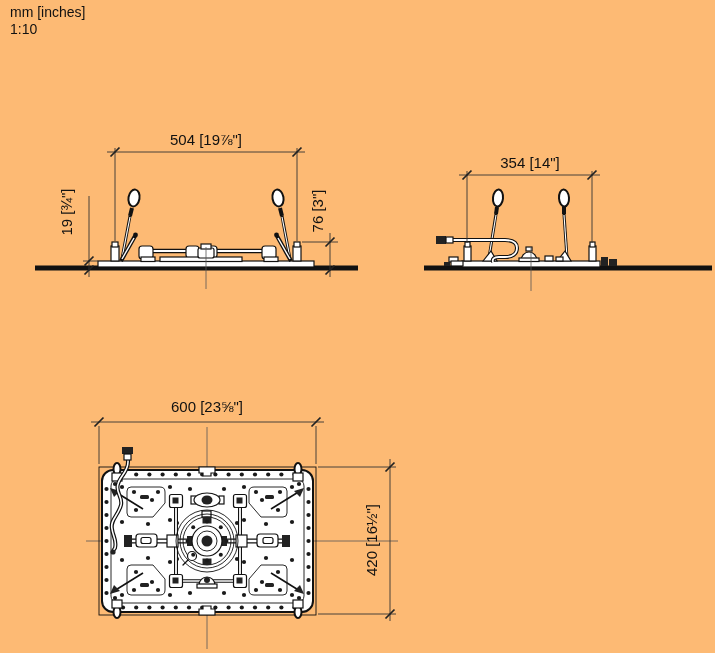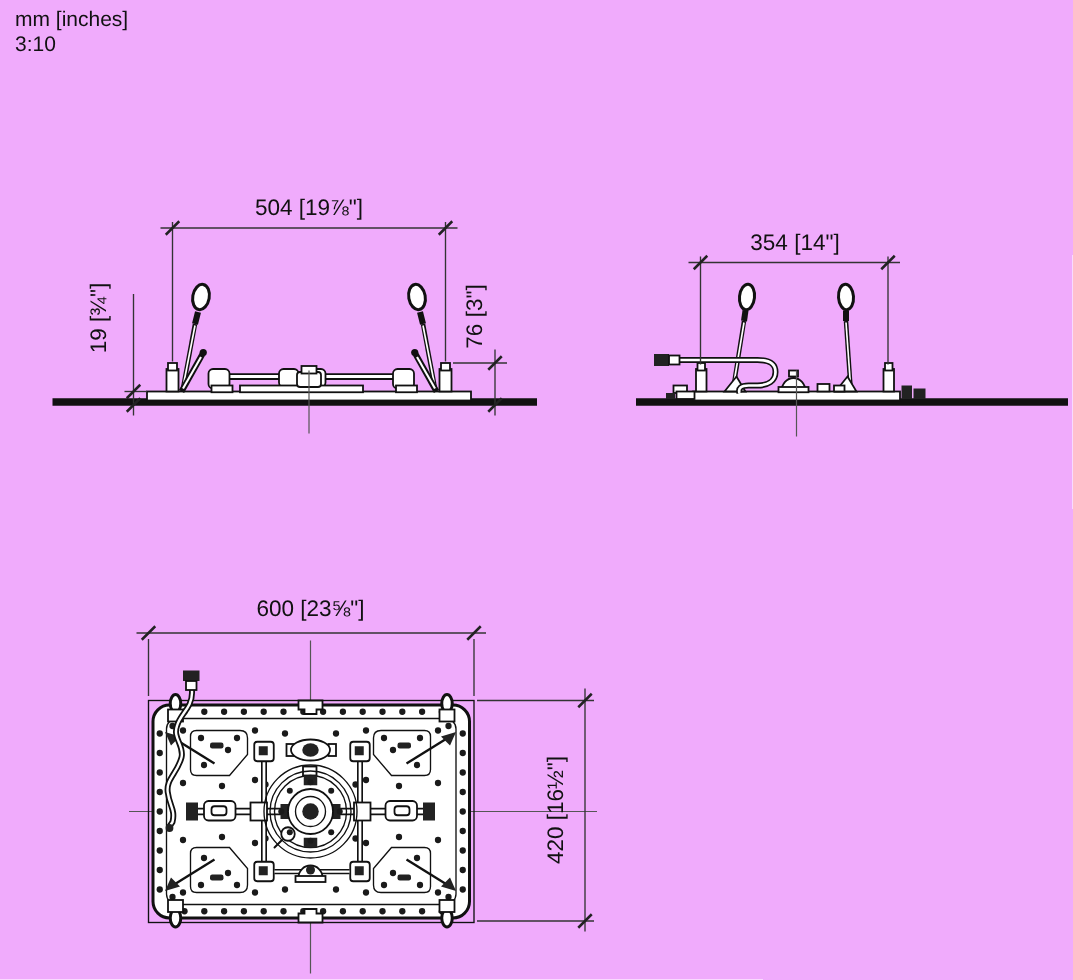--- a/index.html
+++ b/index.html
@@ -1,16 +1,16 @@
 <!DOCTYPE html>
 <html><head>
 <meta charset="utf-8">
 <style>
   html,body{margin:0;padding:0;background:#ffffff;}
-  #sheet{position:relative;width:715px;height:653px;background:#f0abfc;overflow:hidden;
+  #sheet{position:relative;width:715px;height:653px;background:#fdba74;overflow:hidden;
          font-family:"Liberation Sans", sans-serif;color:#111;}
   #drawing{position:absolute;left:0;top:0;}
   .note{position:absolute;font-size:14px;line-height:17px;color:#111;white-space:nowrap;}
   .dim-label{position:absolute;font-size:15px;color:#111;white-space:nowrap;
              transform:translate(-50%,-50%);}
   .dim-label.vert{transform:translate(-50%,-50%) rotate(-90deg);}
   
   .ln{stroke:#111;stroke-width:1.3;fill:none;stroke-linecap:round;}
   .thin{stroke:#111;stroke-width:0.9;fill:none;}
   .thick{stroke:#111;stroke-width:5;fill:none;}
@@ -404,21 +404,21 @@
         <line class="dim" x1="318" y1="467" x2="396" y2="467"></line>
         <line class="dim" x1="318" y1="614" x2="396" y2="614"></line>
         <line class="dim" x1="390" y1="459" x2="390" y2="621"></line>
         <line class="tick" x1="385.5" y1="471.5" x2="394.5" y2="462.5"></line>
         <line class="tick" x1="385.5" y1="618.5" x2="394.5" y2="609.5"></line>
       </g>
     </g>
   </svg>
 
   <div class="note" style="left:10px;top:4px;">mm [inches]</div>
-  <div class="note" style="left:10px;top:21px;">3:10</div>
+  <div class="note" style="left:10px;top:21px;">1:10</div>
 
   <div class="dim-label" style="left:206px;top:139px;">504 [19⅞"]</div>
   <div class="dim-label vert" style="left:66px;top:212px;">19 [¾"]</div>
   <div class="dim-label vert" style="left:317px;top:211px;">76 [3"]</div>
   <div class="dim-label" style="left:530px;top:162px;">354 [14"]</div>
   <div class="dim-label" style="left:207px;top:406px;">600 [23⅝"]</div>
   <div class="dim-label vert" style="left:371px;top:540px;">420 [16½"]</div>
 </div>
 
 </body></html>

